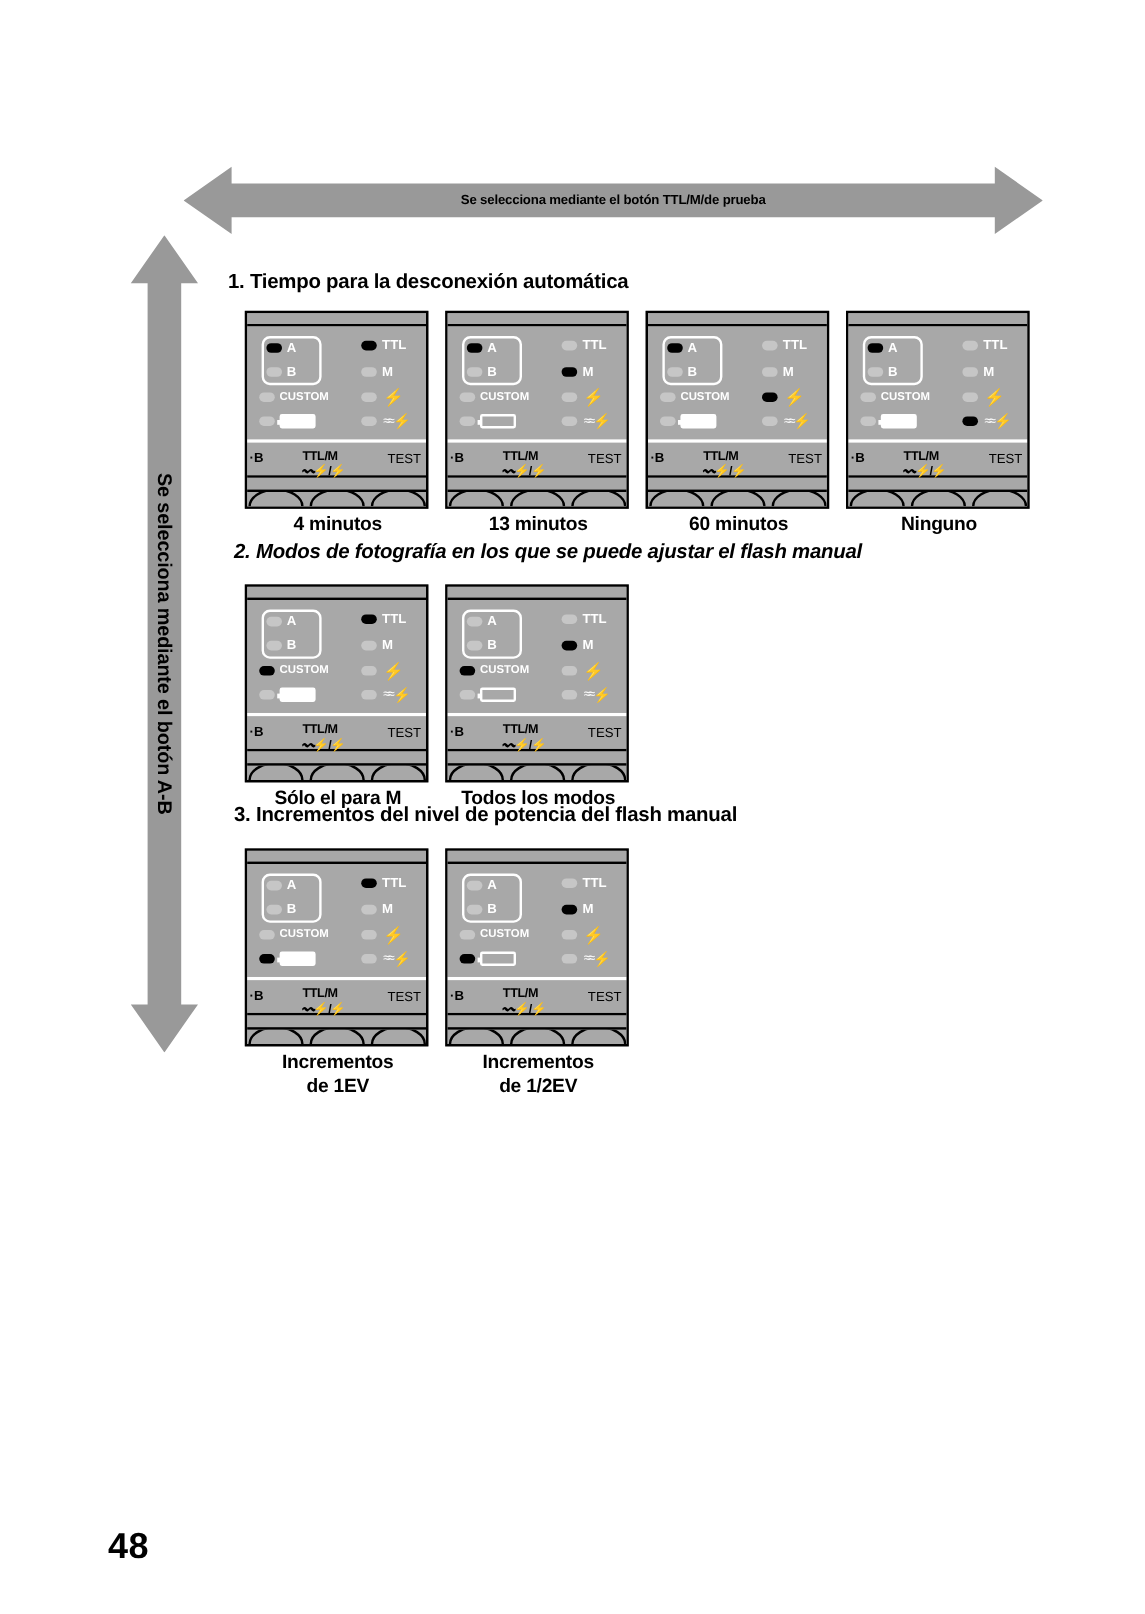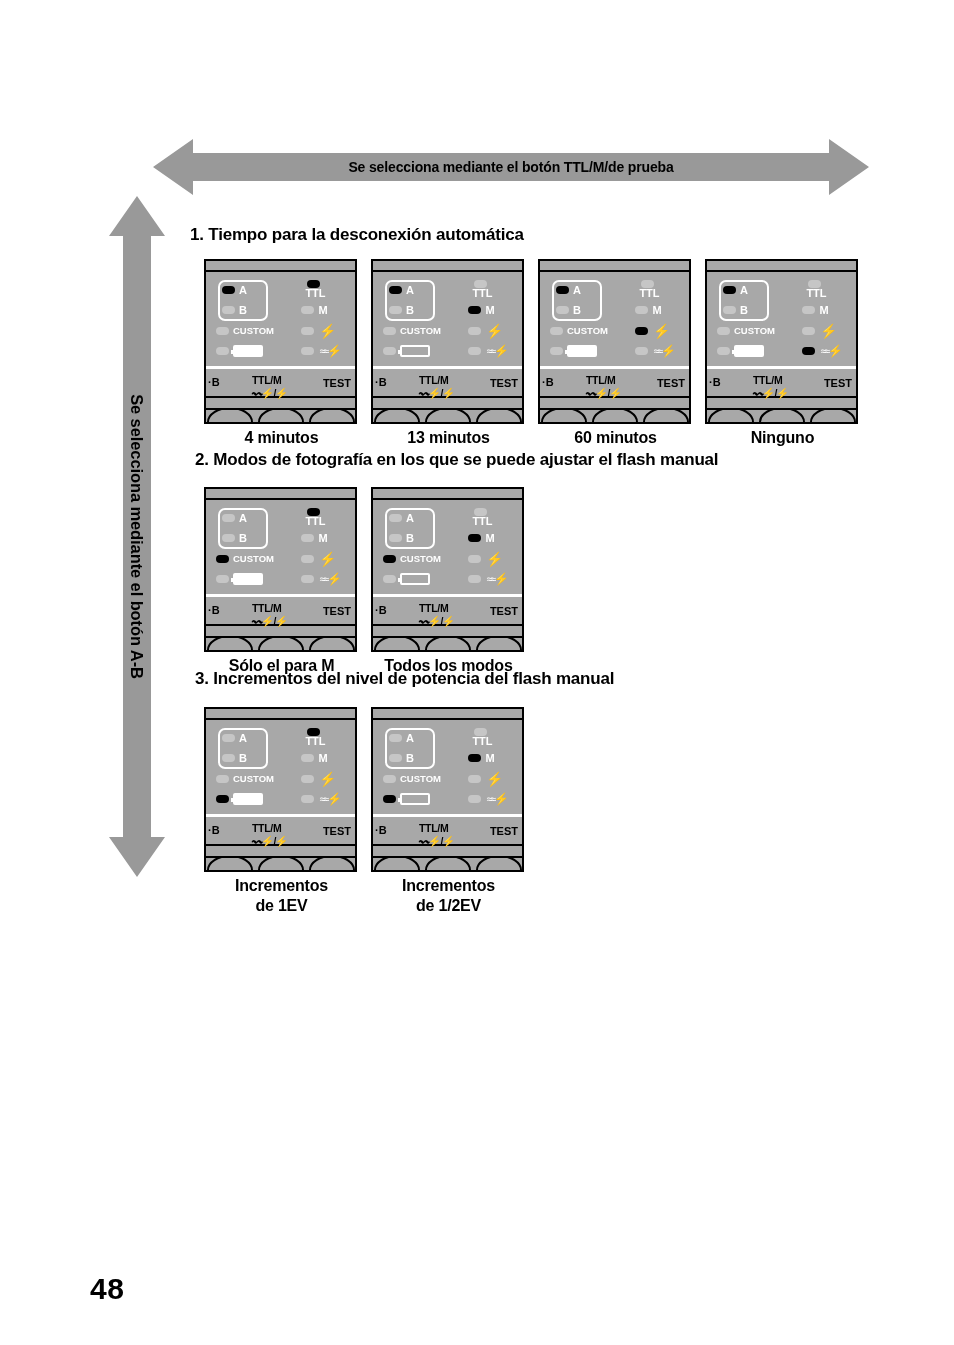--- a/index.html
+++ b/index.html
@@ -27,21 +27,21 @@
   #h-arrow svg { display: block; }
   #h-arrow .h-arrow-label {
     position: absolute;
     left: 0;
     top: 0;
     width: 716px;
     height: 62px;
     display: flex;
     align-items: center;
     justify-content: center;
-    font-size: 14px;
+    font-size: 11px;
     font-weight: bold;
     letter-spacing: -0.15px;
     white-space: nowrap;
   }
 
   
   #v-arrow {
     position: absolute;
     left: 106px;
     top: 196px;
@@ -68,21 +68,21 @@
 
   
   .section-heading {
     position: absolute;
     font-size: 17px;
     font-weight: bold;
     letter-spacing: -0.2px;
     white-space: nowrap;
   }
   #heading-1 { left: 190px; top: 225px; }
-  #heading-2 { left: 195px; top: 450px; }
+  #heading-2 { left: 195px; top: 450px; font-style: italic; }
   #heading-3 { left: 195px; top: 669px; }
 
   
   .panel-row { position: absolute; }
   #row-1 { left: 204px; top: 259px; }
   #row-2 { left: 204px; top: 487px; }
   #row-3 { left: 204px; top: 707px; }
 
   .panel-cell {
     display: inline-block;
@@ -155,21 +155,21 @@
   }
   .ind-label.sm { font-size: 9.5px; }
 
   
   .r-a      { left: 16px; top: 4px; }
   .r-b      { left: 16px; top: 24px; }
   .r-custom { left: 10px; top: 45px; }
   .r-batt   { left: 10px; top: 65px; }
 
   
-  .r-ttl  { left: 6px;  top: 2px; flex-direction: column; }
+  .r-ttl  { left: 6px;  top: 2px; }
   .r-m    { left: 6px;  top: 24px; }
   .r-bolt { left: 6px;  top: 45px; }
   .r-mult { left: 6px;  top: 65px; }
 
   
   .batt {
     margin-left: 4px;
     width: 30px;
     height: 12px;
     border: 2px solid #ffffff;
@@ -240,21 +240,21 @@
     font-weight: bold;
     letter-spacing: -1px;
     display: block;
     margin-top: 1px;
   }
   .lg-test {
     position: absolute;
     right: 4px;
     top: 8px;
     font-size: 11px;
-    font-weight: bold;
+    font-weight: normal;
   }
 
   
   .lcd-lower {
     height: 10px;
     background: #a8a8a8;
     border-top: 2px solid #000;
   }
   .lcd-buttons {
     height: 12px;

